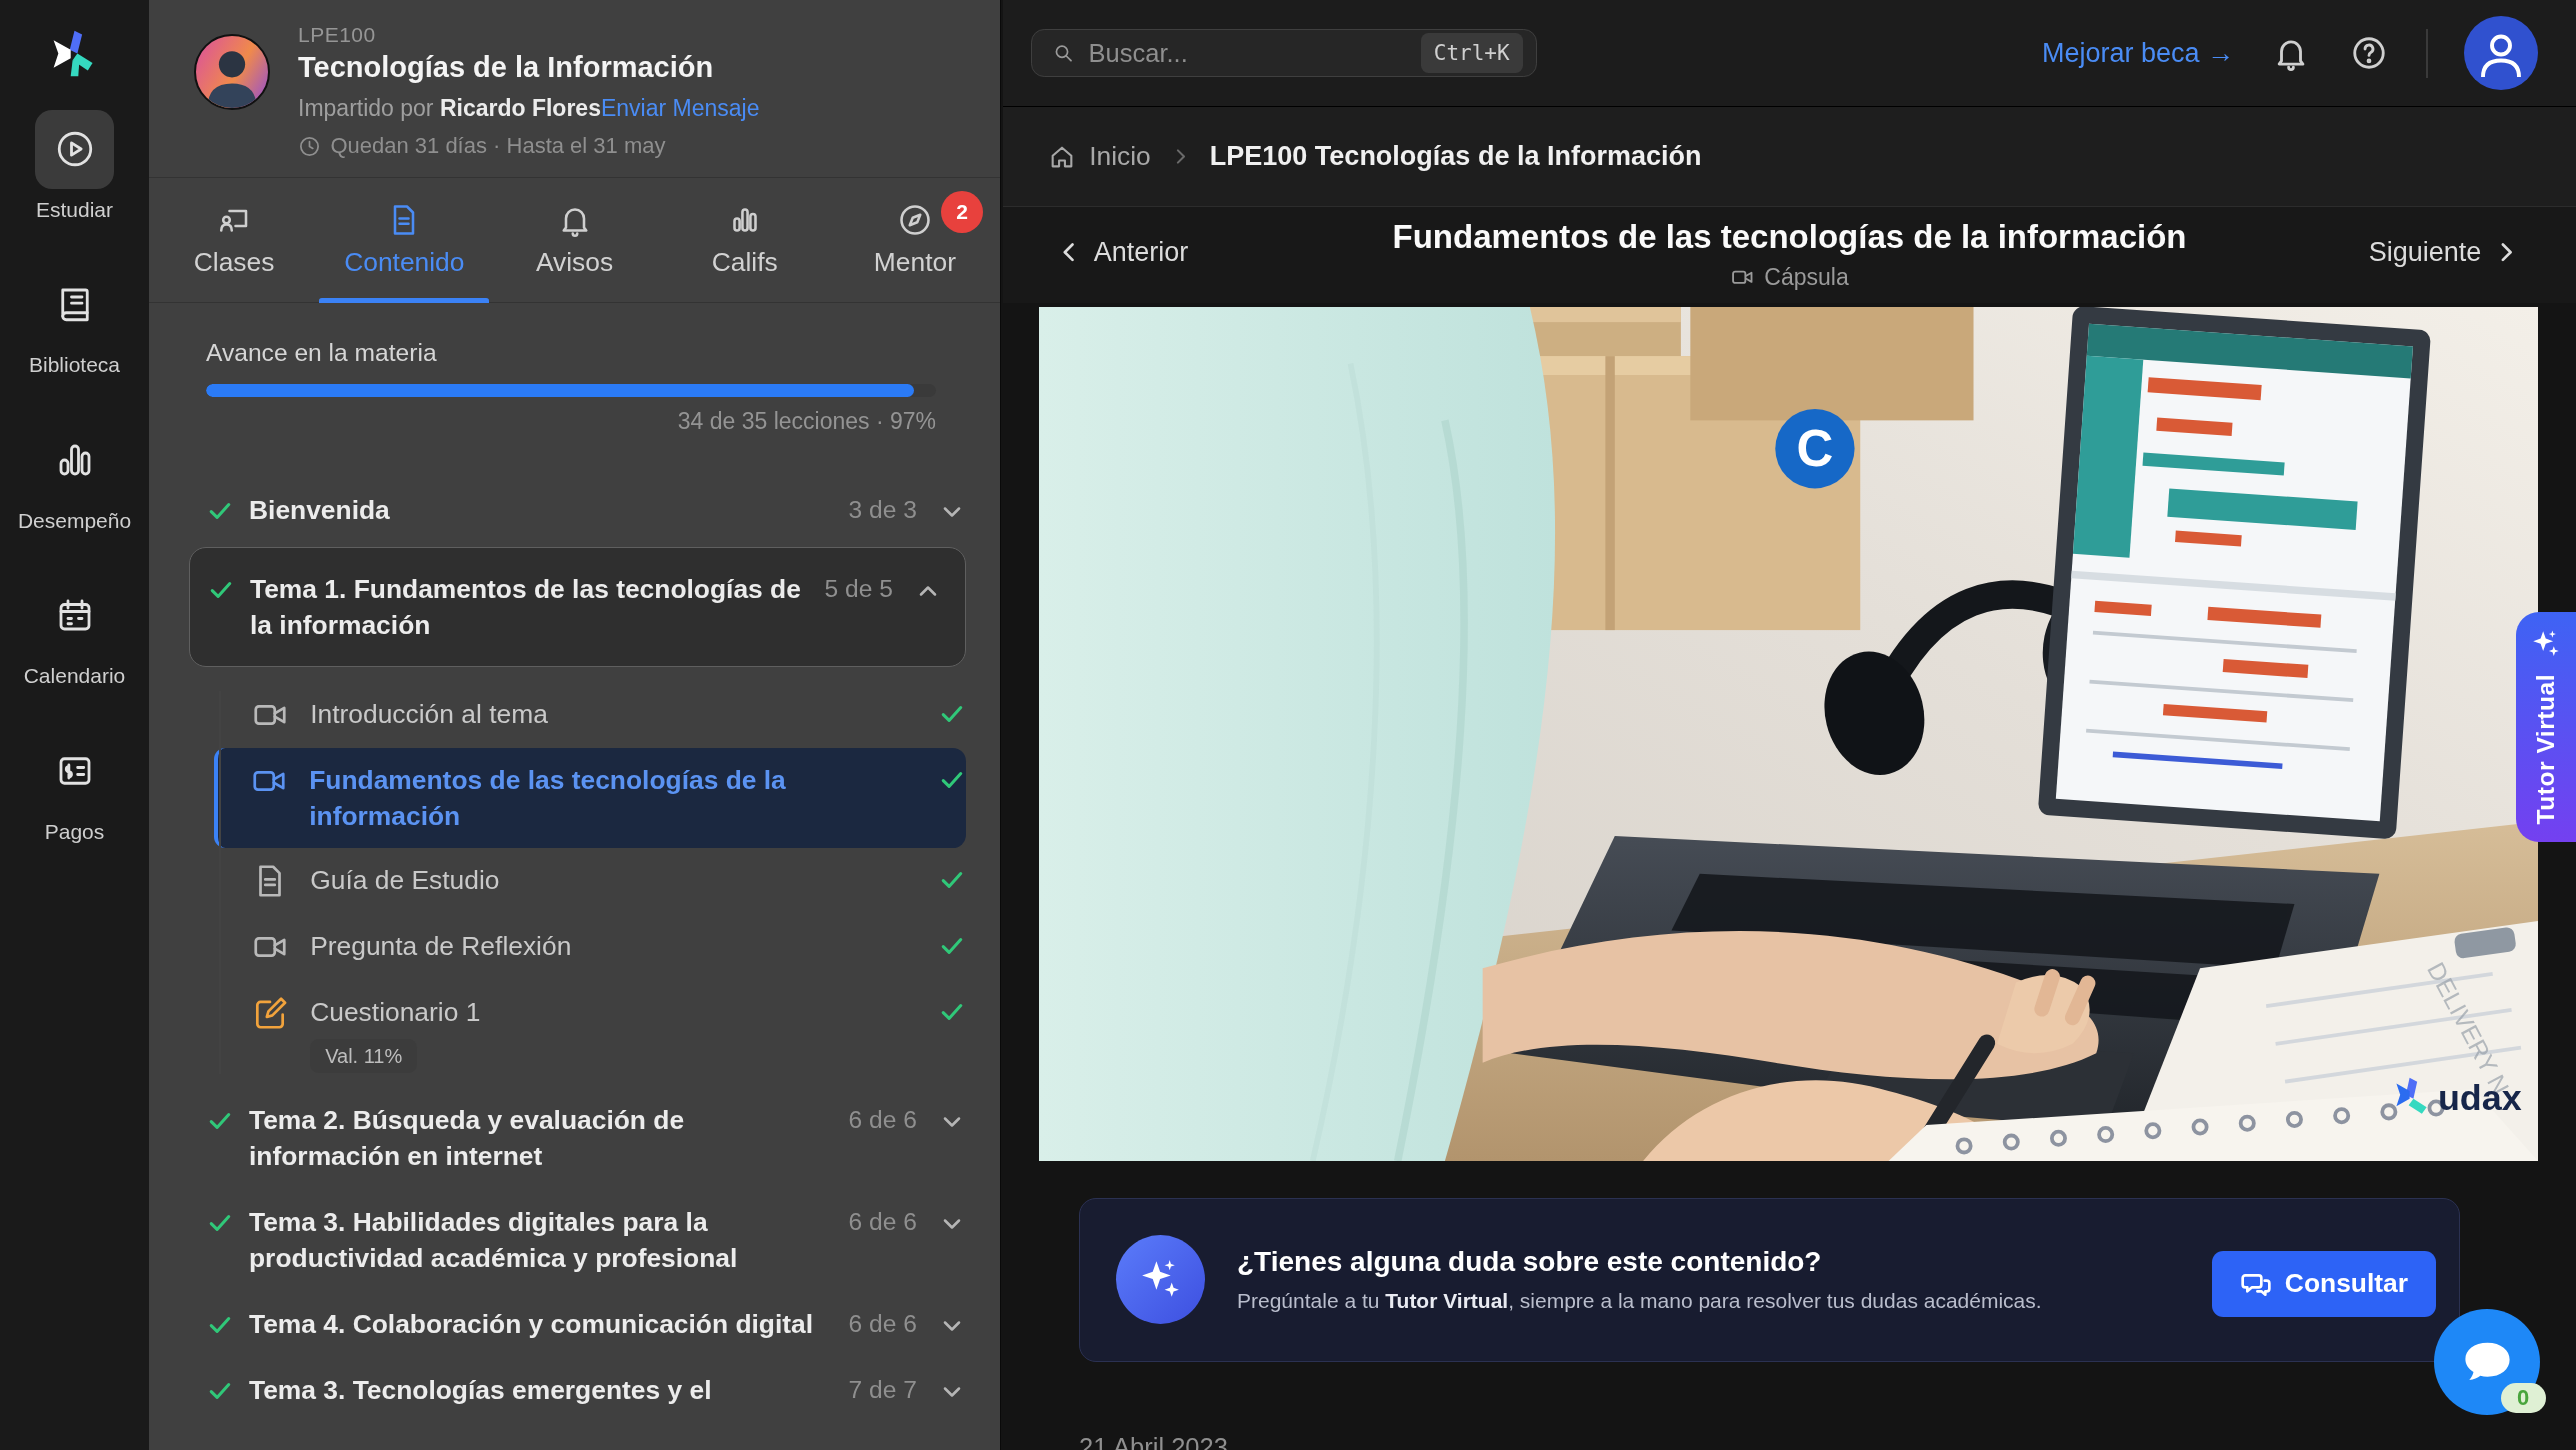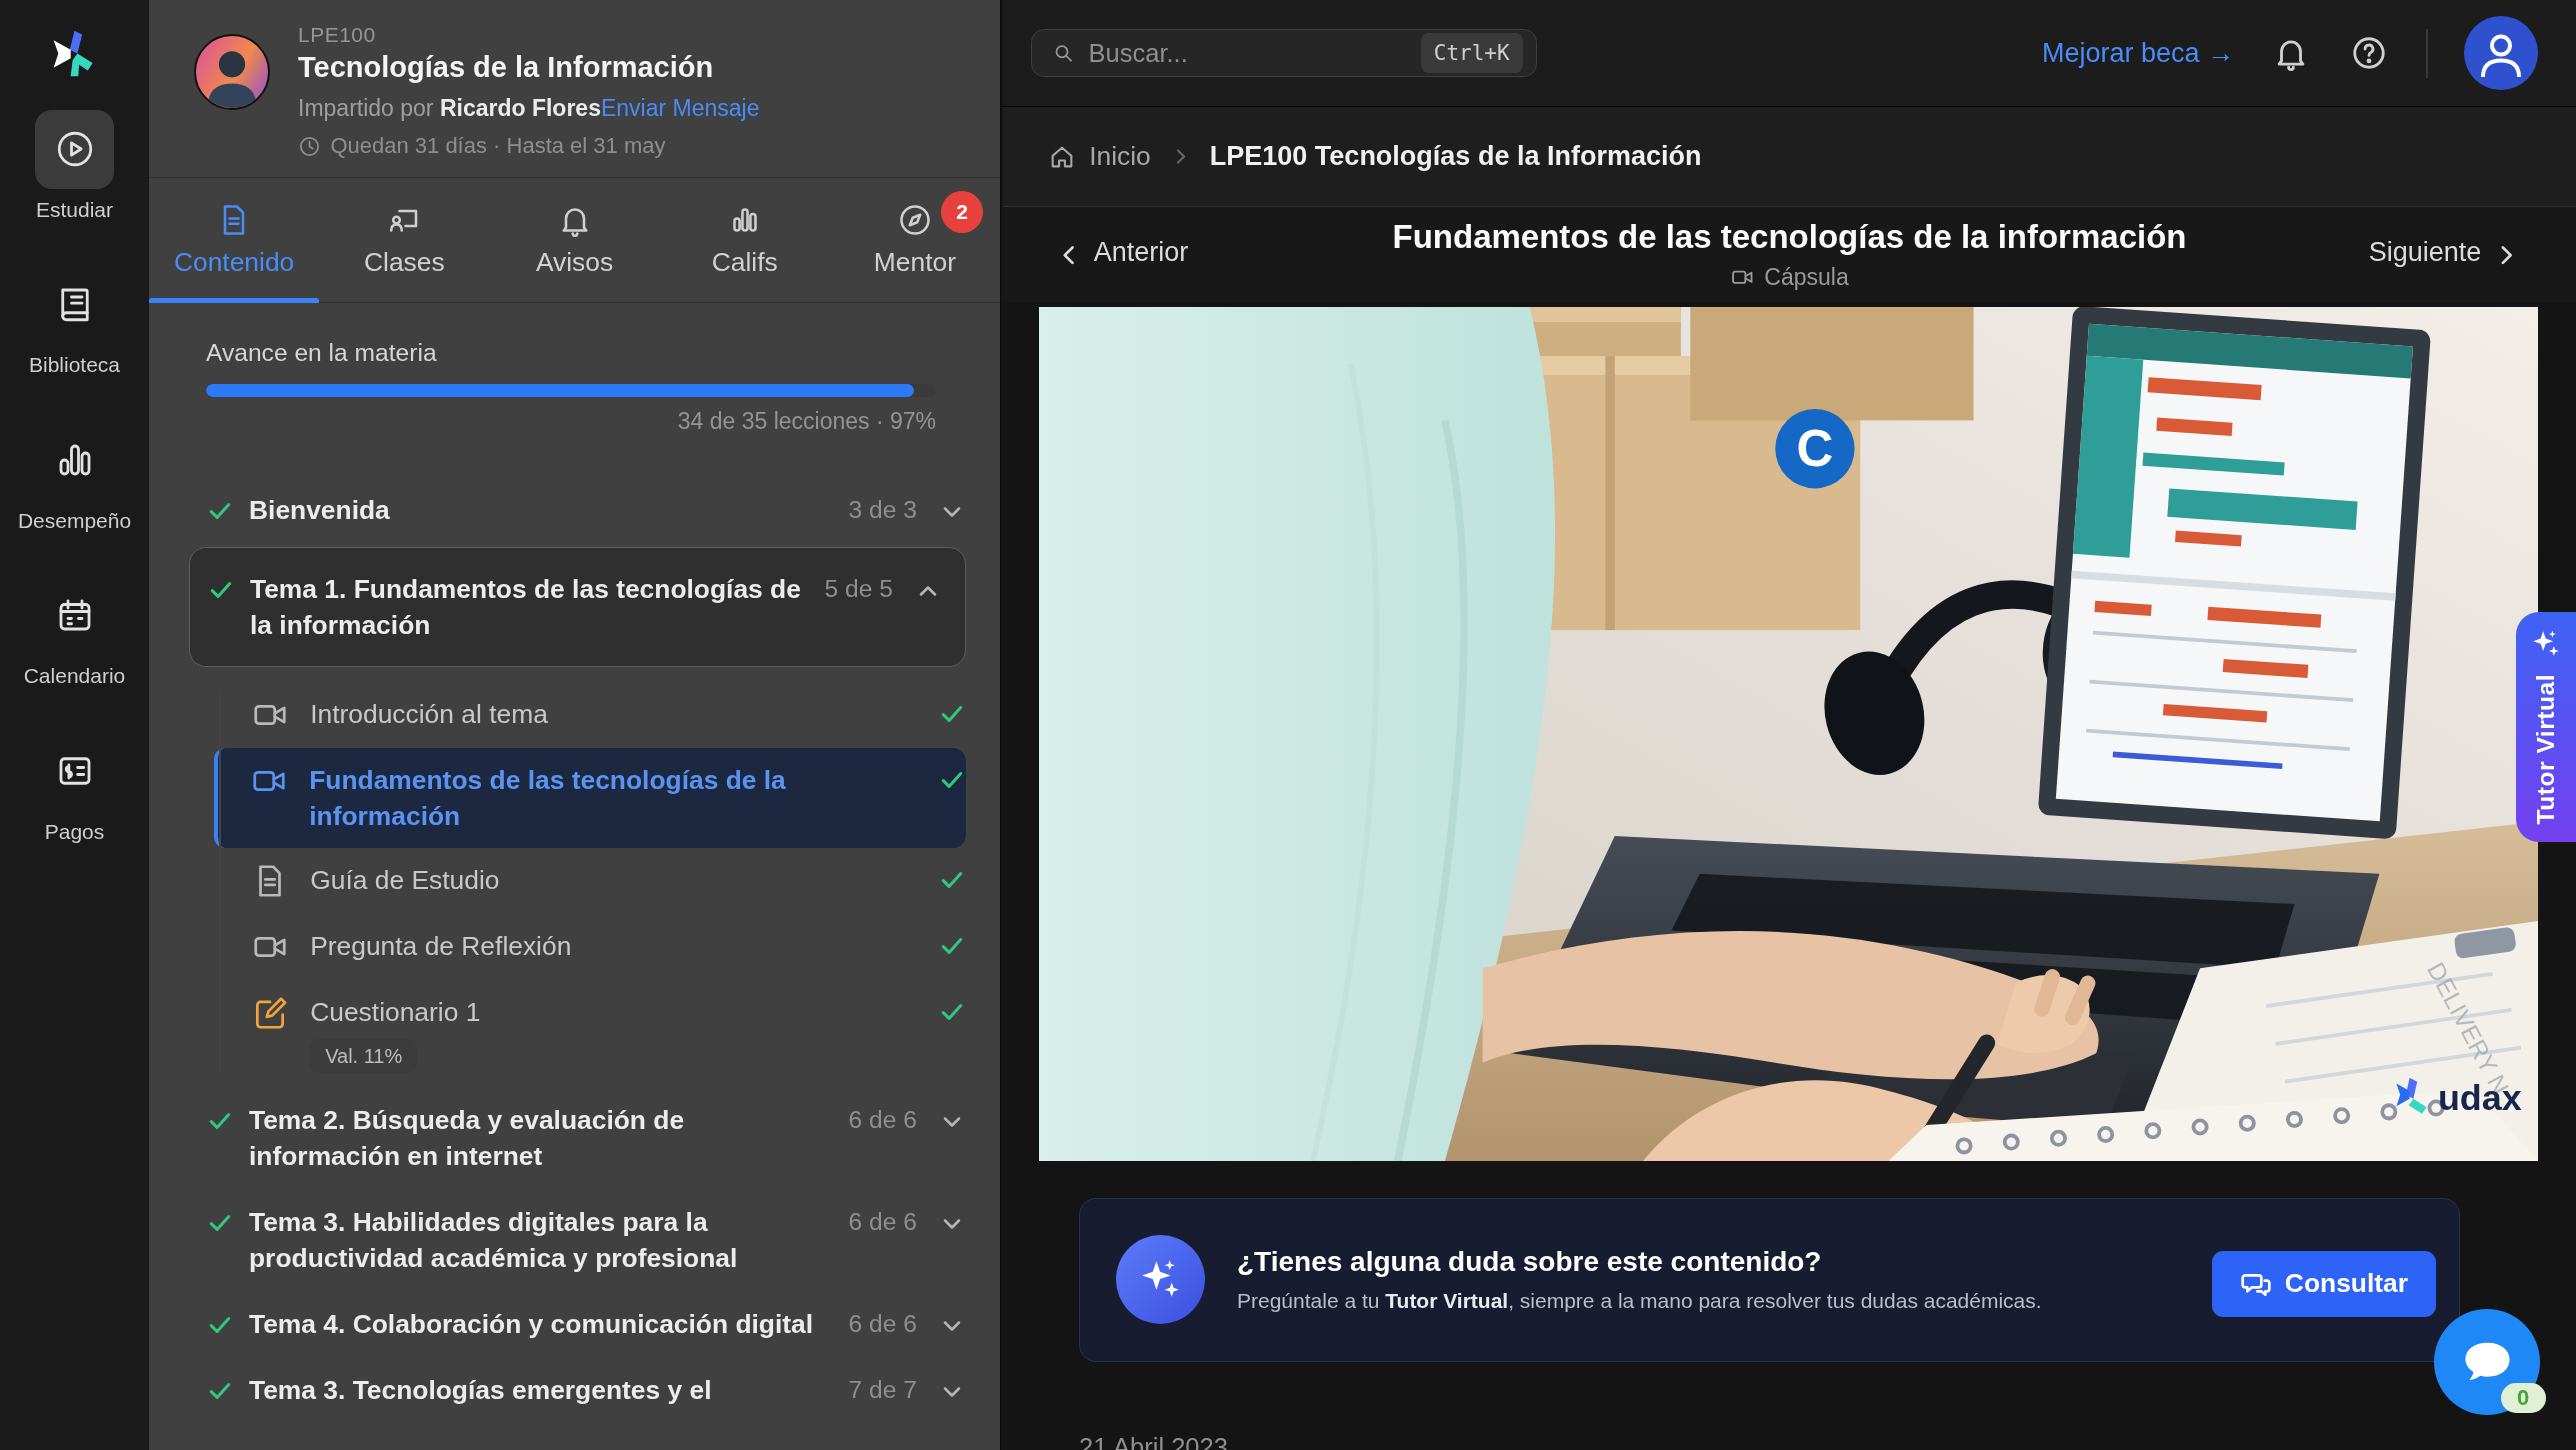--- a/index.html
+++ b/index.html
@@ -89,21 +89,21 @@
   .topbar-icon { width:38px; height:38px; stroke:#cfcfcf; fill:none; stroke-width:1.8; stroke-linecap:round; stroke-linejoin:round; }
   .v-divider { width:1.9px; height:49px; background:#3a3a3a; }
   .user-avatar { width:74px; height:74px; border-radius:50%; background:#3051cf; display:flex; align-items:center; justify-content:center; cursor:pointer; overflow:hidden; }
 
   .breadcrumb { height:100px; background:#1e1e1e; border-bottom:0.9px solid #2c2c2c; display:flex; align-items:center; padding-left:45px; gap:19px; }
   .crumb-home { font-size:26.4px; color:#a8a8a8; cursor:pointer; display:flex; align-items:center; gap:13.2px; }
   .crumb-sep { width:21px; height:21px; stroke:#6a6a6a; fill:none; stroke-width:2.4; stroke-linecap:round; stroke-linejoin:round; }
   .crumb-current { font-size:27px; font-weight:bold; color:#f0f0f0; }
 
   .lesson-nav { position:relative; height:96px; background:#181818; }
-  .nav-prev, .nav-next { position:absolute; top:30px; display:flex; align-items:flex-end; gap:11.3px; font-size:27px; color:#dcdcdc; cursor:pointer; }
+  .nav-prev, .nav-next { position:absolute; top:30px; display:flex; align-items:center; gap:11.3px; font-size:27px; color:#dcdcdc; cursor:pointer; }
   .nav-prev { left:53px; } .nav-next { right:57px; }
   .nav-chev { width:26.4px; height:26.4px; stroke:#dcdcdc; fill:none; stroke-width:2.4; stroke-linecap:round; stroke-linejoin:round; }
   .nav-center { position:absolute; left:0; right:0; top:11.3px; text-align:center; }
   .nav-title { font-size:33px; font-weight:bold; color:#fafafa; }
   .nav-type { margin-top:7.6px; display:flex; align-items:center; justify-content:center; gap:9.4px; color:#9a9a9a; font-size:23px; }
   .nav-type svg { width:24.6px; height:24.6px; stroke:#9a9a9a; fill:none; stroke-width:1.8; stroke-linejoin:round; }
 
   .scroll { height:1147px; background:#141414; }
   .video { position:relative; margin:3.8px 38px 0 36px; height:854px; background:#000; cursor:pointer; }
   .video svg { display:block; width:100%; height:100%; }
@@ -220,34 +220,34 @@
           <svg class="small-icon" viewBox="0 0 24 24">
               <circle cx="12" cy="12" r="9"></circle>
               <path d="M12 7 v5 l3.5 2"></path>
             </svg>
           <span>Quedan 31 días · Hasta el 31 may</span>
         </div>
       </div>
     </header>
 
     <div class="tabs">
-      <div class="tab active">
-        <svg class="tab-icon" viewBox="0 0 24 24">
-            <path d="M6 3 h8 l4 4 v14 H6 Z"></path>
-            <path d="M9 11 h6 M9 14.5 h6"></path>
-          </svg>
-        <span class="tab-label">Contenido</span>
-      </div>
       <div class="tab">
         <svg class="tab-icon" viewBox="0 0 24 24">
             <path d="M9 6 h11 v10 h-7"></path>
             <circle cx="7" cy="12" r="2.2"></circle>
             <path d="M3.5 19 q0 -4 3.5 -4 q3.5 0 3.5 4"></path>
           </svg>
         <span class="tab-label">Clases</span>
+      </div>
+      <div class="tab active">
+        <svg class="tab-icon" viewBox="0 0 24 24">
+            <path d="M6 3 h8 l4 4 v14 H6 Z"></path>
+            <path d="M9 11 h6 M9 14.5 h6"></path>
+          </svg>
+        <span class="tab-label">Contenido</span>
       </div>
       <div class="tab">
         <svg class="tab-icon" viewBox="0 0 24 24">
             <path d="M6 17 v-6 a6 6 0 0 1 12 0 v6 l1.5 2 H4.5 Z"></path>
             <path d="M10.5 21 a1.5 1.5 0 0 0 3 0"></path>
           </svg>
         <span class="tab-label">Avisos</span>
       </div>
       <div class="tab">
         <svg class="tab-icon" viewBox="0 0 24 24">

